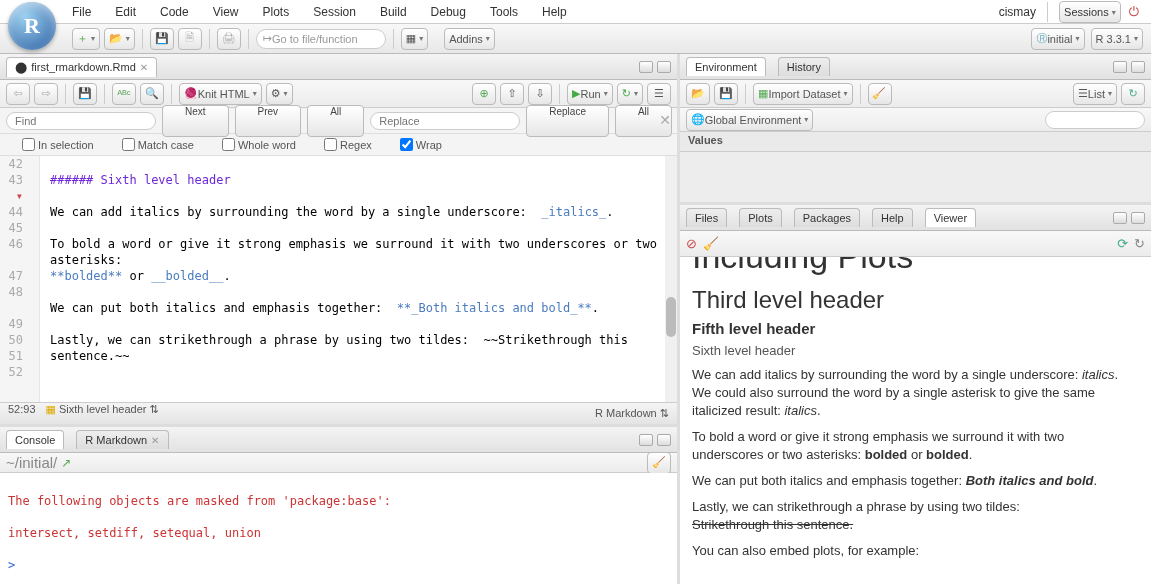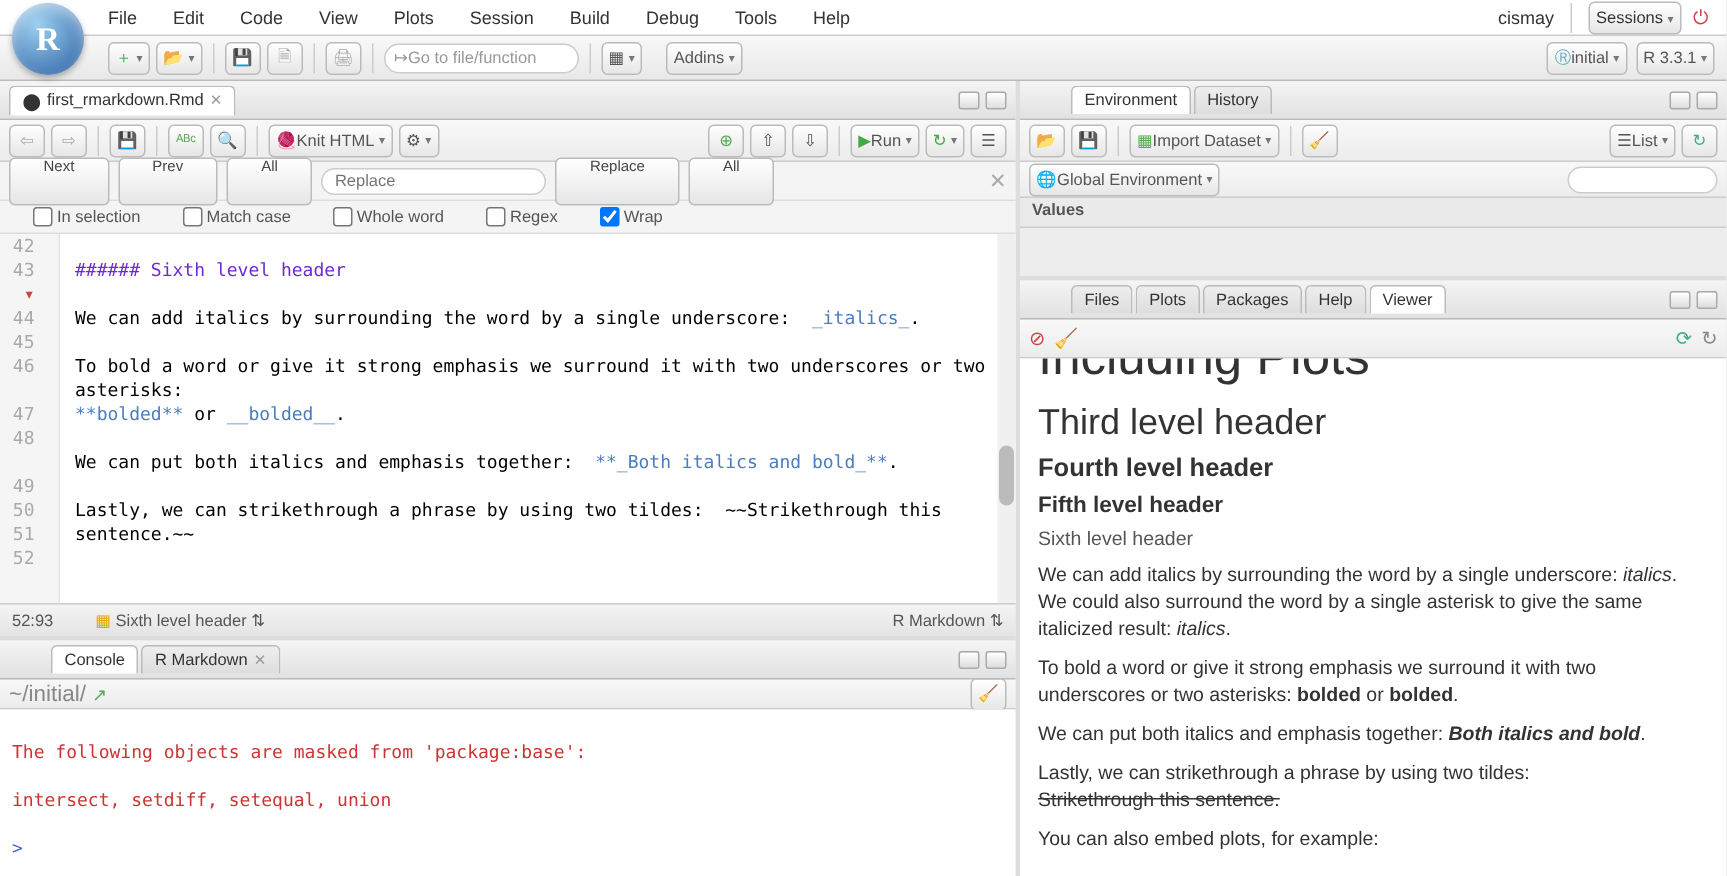--- a/index.html
+++ b/index.html
@@ -32,40 +32,40 @@
 .check input { margin: 0; }
 .findclose { position: absolute; right: 6px; top: 4px; color: #aaa; font-size: 14px; cursor: default; }
 .editor { flex: 1; background: #fff; font-family: Menlo, Consolas, monospace; font-size: 12px; line-height: 16px; overflow: hidden; position: relative; }
 .gutter { position: absolute; left: 0; top: 0; width: 40px; background: #f5f5f5; border-right: 1px solid #e5e5e5; text-align: right; padding-right: 16px; color: #aaa; height: 100%; }
 .code { position: absolute; left: 50px; top: 0; right: 14px; }
 .code-line { white-space: pre-wrap; min-height: 16px; }
 .md-h { color: #6d28d9; }
 .md-em { color: #4a7cbf; }
 .editor-scroll { position: absolute; right: 0; top: 0; bottom: 0; width: 12px; background: #f0f0f0; }
 .editor-scroll-thumb { width: 10px; margin: 1px; background: #bbb; border-radius: 5px; height: 40px; position: absolute; top: 140px; }
-.statusbar { height: 22px; background: linear-gradient(#f4f4f4,#e4e4e4); border-top: 1px solid #ccc; display: flex; align-items: center; padding: 0 8px; font-size: 11px; color: #555; gap: 28px; }
+.statusbar { height: 22px; background: linear-gradient(#f4f4f4,#e4e4e4); border-top: 1px solid #ccc; display: flex; padding: 0 8px; font-size: 11px; color: #555; gap: 10px; }
 .statusbar .right { margin-left: auto; display: flex; align-items: center; gap: 6px; }
 .source-pane { flex: 1; display: flex; flex-direction: column; min-height: 0; }
 .console-pane { height: 160px; display: flex; flex-direction: column; border-top: 3px solid #ddd; }
 .console-body { flex: 1; background: #fff; font-family: Menlo, Consolas, monospace; font-size: 12px; line-height: 16px; padding: 4px 8px; overflow: hidden; }
 .console-red { color: #c33; }
 .console-blue { color: #36c; }
 .env-pane { height: 148px; display: flex; flex-direction: column; }
 .viewer-pane { flex: 1; display: flex; flex-direction: column; border-top: 3px solid #ddd; }
 .env-search { width: 100px; height: 18px; border: 1px solid #ccc; border-radius: 10px; background: #fff; margin-left: auto; }
 .values-row { height: 20px; background: #eaeaea; border-bottom: 1px solid #ccc; padding: 2px 8px; font-size: 11px; font-weight: bold; color: #555; }
 .viewer-body { flex: 1; background: #fff; padding: 0 12px 8px; font-family: "Helvetica Neue", Arial, sans-serif; color: #333; overflow: hidden; }
 .viewer-body h2 { font-size: 34px; font-weight: normal; margin-bottom: 4px; color: #333; }
 .viewer-body h3 { font-size: 24px; font-weight: normal; margin: 10px 0 4px; }
 .viewer-body h4 { font-size: 17px; font-weight: bold; margin: 6px 0 4px; }
 .viewer-body h5 { font-size: 15px; font-weight: bold; margin: 6px 0 4px; }
 .viewer-body h6 { font-size: 13px; font-weight: normal; margin: 6px 0 4px; color: #555; }
 .viewer-body p { font-size: 13px; line-height: 18px; margin: 8px 0; }
 .viewer-tools { height: 26px; background: linear-gradient(#f8f8f8,#ececec); border-bottom: 1px solid #ccc; display: flex; align-items: center; padding: 0 6px; gap: 6px; }
-.tabstrip { display: flex; gap: 2px; margin-left: 28px; }
+.tabstrip { display: flex; gap: 12px; }
 .smicon { font-size: 13px; }
 </style>
 </head>
 <body>
 
 <div class="logo">R</div>
 
 <div class="menubar">
   <span>File</span>
   <span>Edit</span>
@@ -147,20 +147,21 @@
         <span class="tbtn">⇩</span>
         <span class="tsep"></span>
         <span class="tbtn drop">
             <span style="color:#4a4">▶</span> 
             <span>Run</span>
           </span>
         <span class="tbtn drop" style="color:#4a4">↻</span>
         <span class="tbtn">☰</span>
       </div>
       <div class="findbar">
+        <input class="findinput" style="width: 150px;" placeholder="Find">
         <span class="sbtn">Next</span>
         <span class="sbtn">Prev</span>
         <span class="sbtn">All</span>
         <input class="findinput" style="width: 150px;" placeholder="Replace">
         <span class="sbtn">Replace</span>
         <span class="sbtn">All</span>
         <span class="findclose">✕</span>
       </div>
       <div class="findopts">
         <label class="check">
@@ -313,21 +314,20 @@
       <div class="viewer-tools">
         <span class="smicon" style="color:#c44">⊘</span>
         <span class="smicon" style="color:#da0">🧹</span>
         <span style="flex:1"></span>
         <span class="smicon" style="color:#4a8">⟳</span>
         <span class="smicon" style="color:#888">↻</span>
       </div>
       <div class="viewer-body">
         <h2 style="margin-top:-20px">Including Plots</h2>
         <h3>Third level header</h3>
-        <h4>Fourth level header</h4>
         <h5>Fifth level header</h5>
         <h6>Sixth level header</h6>
         <p><span>We can add italics by surrounding the word by a single underscore: </span><i>italics</i><span>. We could also surround the word by a single asterisk to give the same italicized result: </span><i>italics</i><span>.</span></p>
         <p><span>To bold a word or give it strong emphasis we surround it with two underscores or two asterisks: </span><b>bolded</b><span> or </span><b>bolded</b><span>.</span></p>
         <p><span>We can put both italics and emphasis together: </span><b><i>Both italics and bold</i></b><span>.</span></p>
         <p><span>Lastly, we can strikethrough a phrase by using two tildes: </span><br><s>Strikethrough this sentence.</s></p>
         <p>You can also embed plots, for example:</p>
       </div>
     </div>
   </div>

